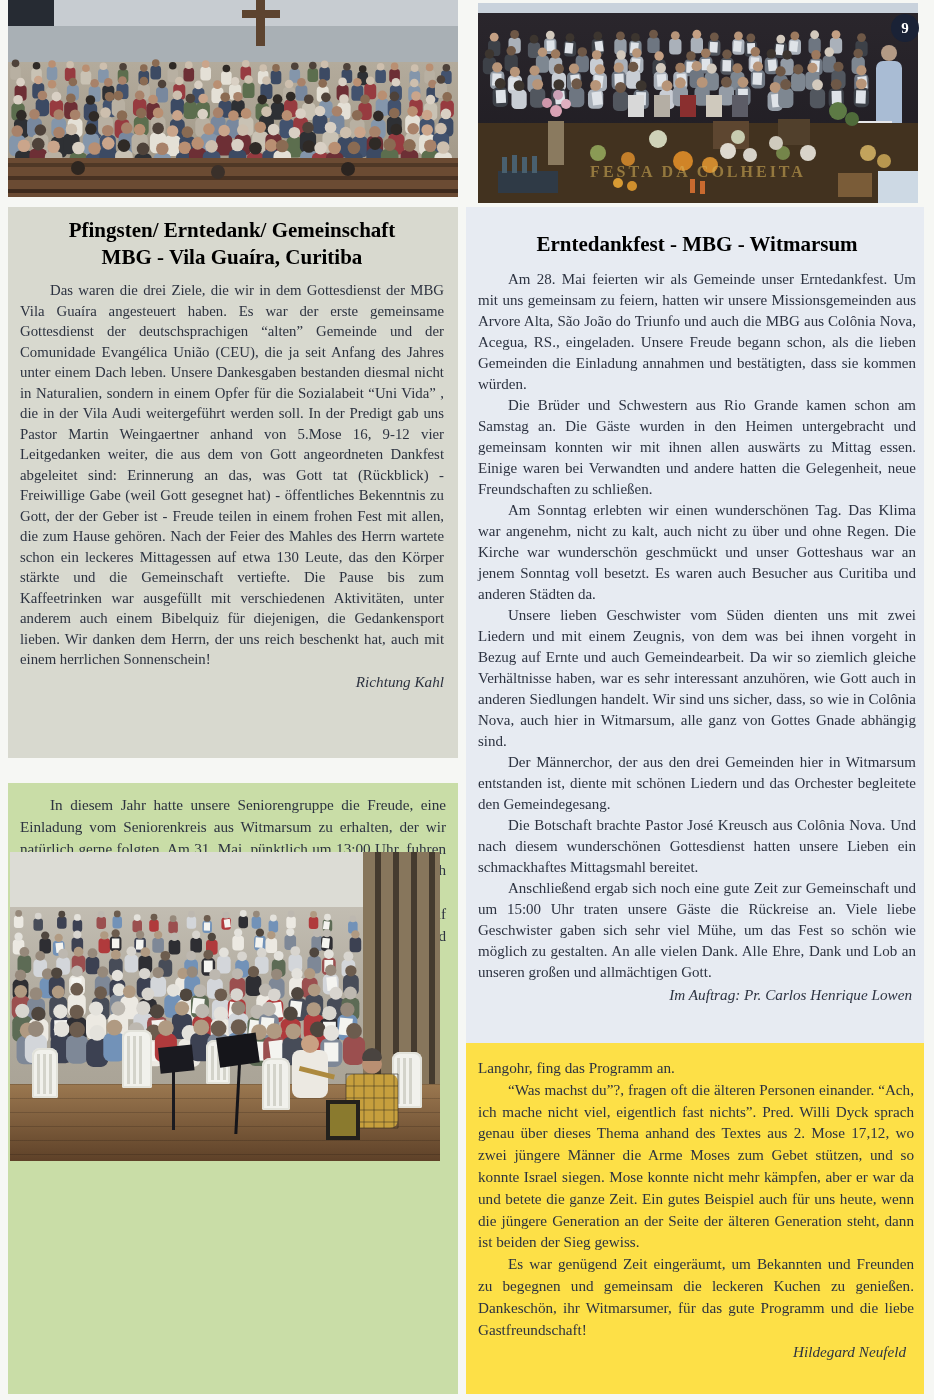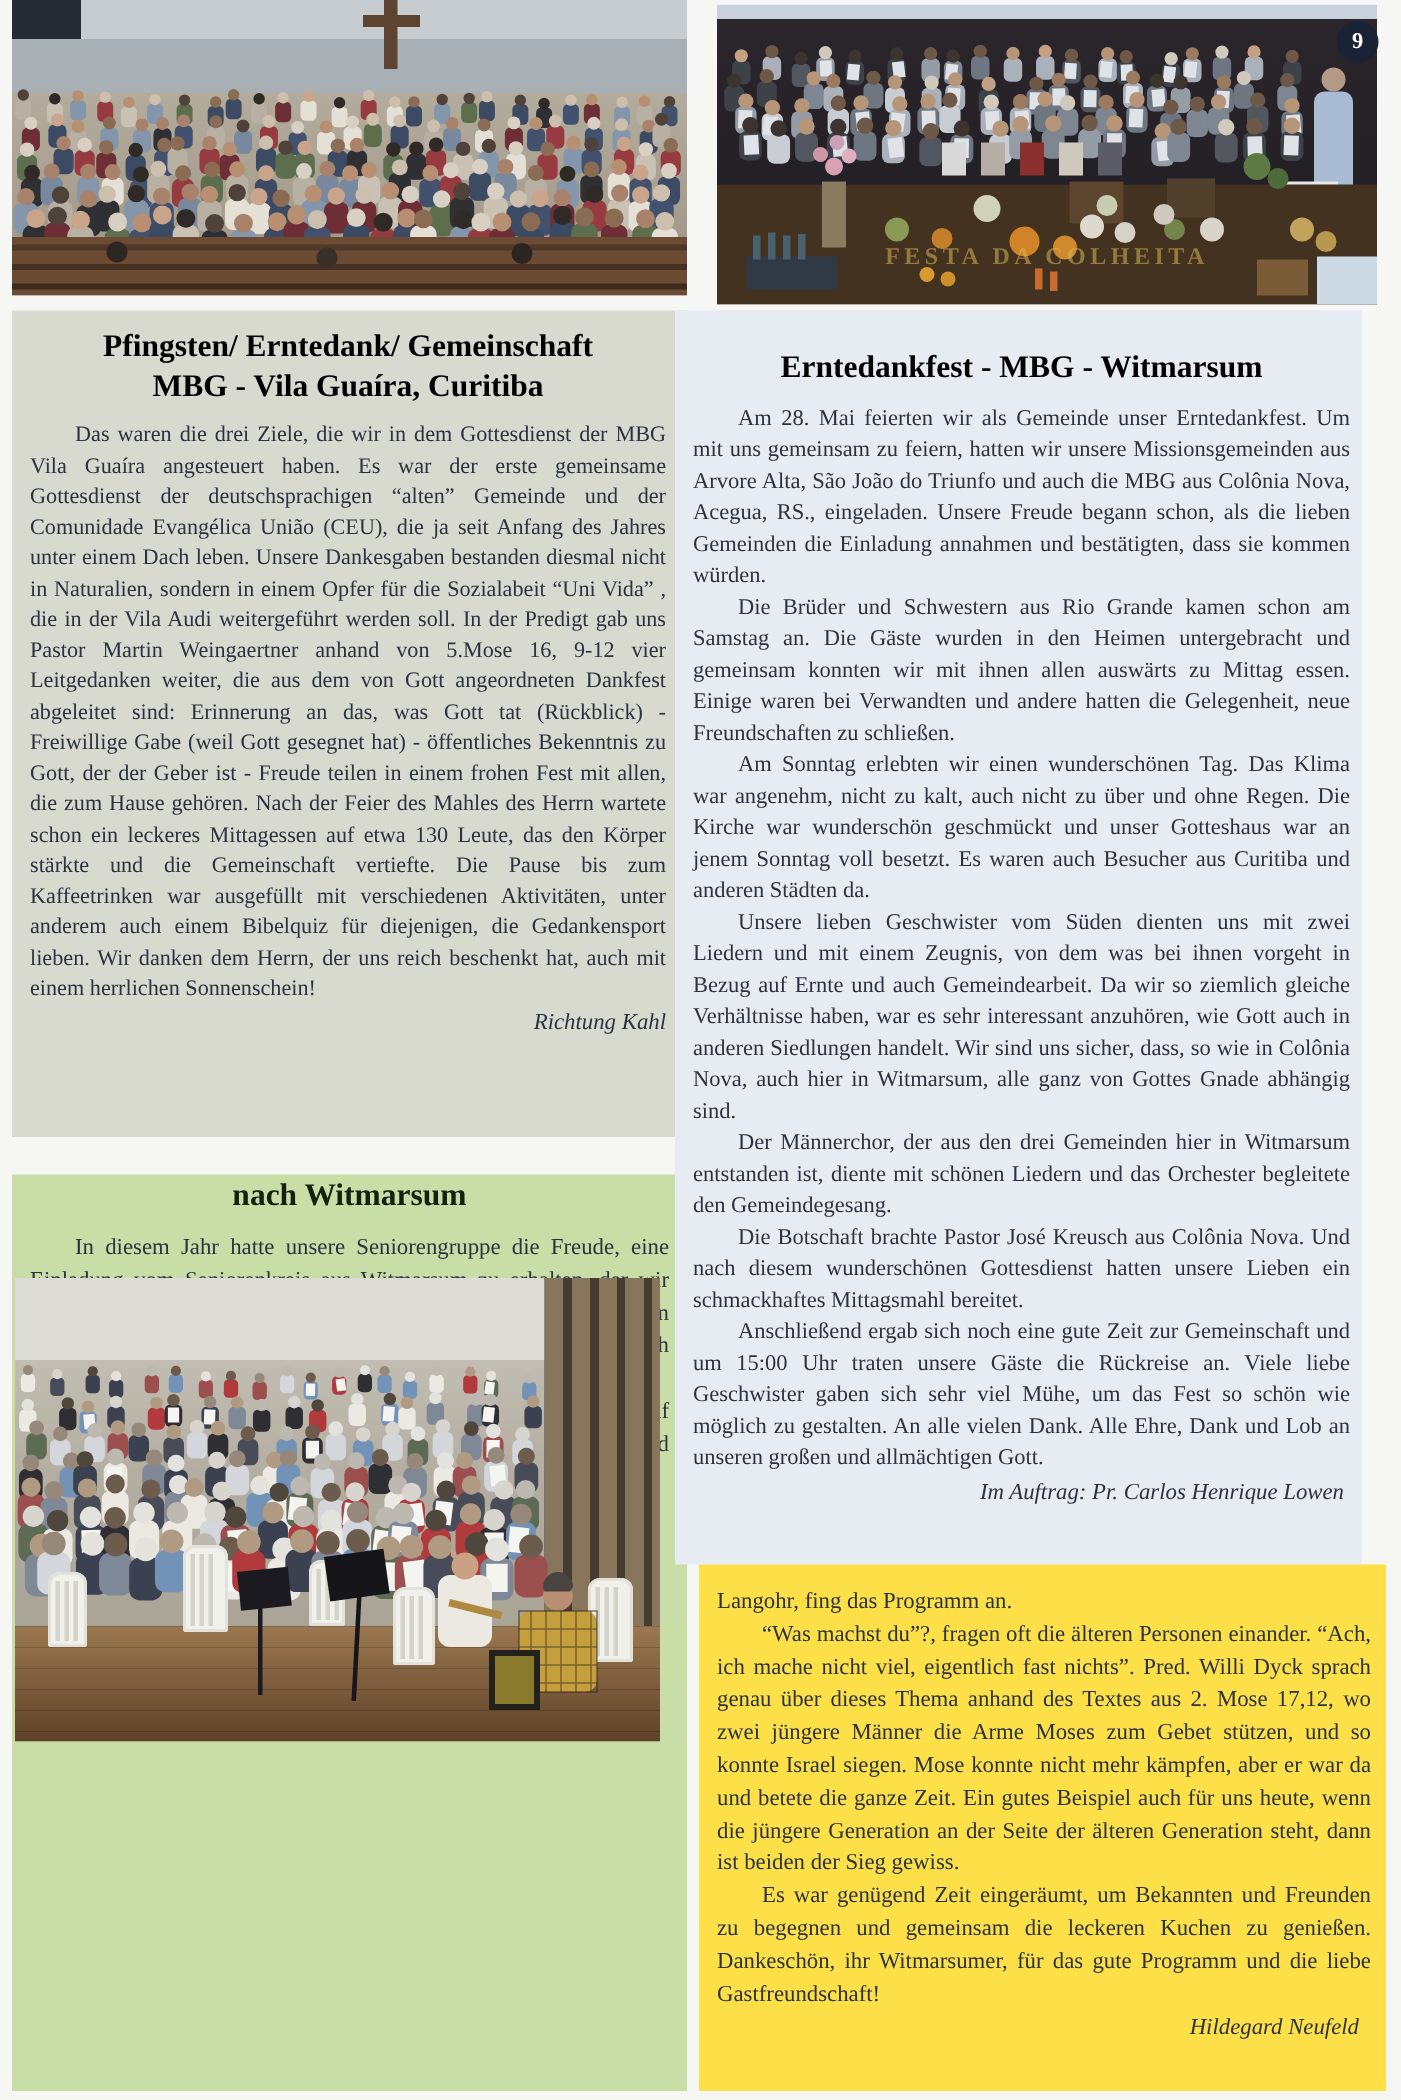--- a/index.html
+++ b/index.html
@@ -623,21 +623,20 @@
   <div class="panel panel-gray" style="left:8px;top:207px;width:450px;height:551px;padding:10px 14px 0 12px;">
     <div class="art-title">Pfingsten/ Erntedank/ Gemeinschaft</div>
     <div class="art-title">MBG - Vila Guaíra, Curitiba</div>
     <div class="body bodyA" style="margin-top:9px;">
       <p>Das waren die drei Ziele, die wir in dem Gottesdienst der MBG Vila Guaíra angesteuert haben. Es war der erste gemeinsame Gottesdienst der deutschsprachigen “alten” Gemeinde und der Comunidade Evangélica União (CEU), die ja seit Anfang des Jahres unter einem Dach leben. Unsere Dankesgaben bestanden diesmal nicht in Naturalien, sondern in einem Opfer für die Sozialabeit “Uni Vida” , die in der Vila Audi weitergeführt werden soll. In der Predigt gab uns Pastor Martin Weingaertner anhand von 5.Mose 16, 9-12 vier Leitgedanken weiter, die aus dem von Gott angeordneten Dankfest abgeleitet sind: Erinnerung an das, was Gott tat (Rückblick) - Freiwillige Gabe (weil Gott gesegnet hat) - öffentliches Bekenntnis zu Gott, der der Geber ist - Freude teilen in einem frohen Fest mit allen, die zum Hause gehören. Nach der Feier des Mahles des Herrn wartete schon ein leckeres Mittagessen auf etwa 130 Leute, das den Körper stärkte und die Gemeinschaft vertiefte. Die Pause bis zum Kaffeetrinken war ausgefüllt mit verschiedenen Aktivitäten, unter anderem auch einem Bibelquiz für diejenigen, die Gedankensport lieben. Wir danken dem Herrn, der uns reich beschenkt hat, auch mit einem herrlichen Sonnenschein!</p>
     </div>
     <div class="sig">Richtung Kahl</div>
   </div>
 
   <div class="panel panel-green" style="left:8px;top:783px;width:450px;height:611px;">
-    <div class="art-title green-title">nach Witmarsum</div>
 
     <div class="photo" style="left:2px;top:69px;width:430px;height:309px;">
       <div class="layer p3-base"></div>
       <div class="layer p3-wall"></div>
       <div class="layer p3-tables"></div>
       <svg width="430" height="309" viewBox="0 0 430 309">
           <rect x="3.8952223823670504" y="63.78987134771422" width="9.52" height="12.24" rx="3.06" fill="#ece9e2"></rect>
           <circle cx="8.65522238236705" cy="61.409871347714216" r="3.4" fill="#96897b"></circle>
           <rect x="23.4338322781095" y="66.45237237226218" width="9.52" height="12.24" rx="3.06" fill="#474c58"></rect>
           <circle cx="28.193832278109497" cy="64.07237237226218" r="3.4" fill="#d8d5cf"></circle>
@@ -968,21 +967,21 @@
         <rect x="320" y="252" width="26" height="32" fill="#8a7a2e"></rect>
       </svg>
     </div>
 
     <div class="body bodyG" style="margin:11px 12px 0 12px;">
       <p>In diesem Jahr hatte unsere Seniorengruppe die Freude, eine Einladung vom Seniorenkreis aus Witmarsum zu erhalten, der wir natürlich gerne folgten. Am 31. Mai, pünktlich um 13:00 Uhr, fuhren 2 Busse der Transisaak Richtung Witmarsum. 68 Reisende ließen sich nicht vom Regen einschüchtern und zeigten auch gute Laune.</p>
       <p>Mit freundlichen Gesichtern und offenen Armen wurden wir auf dem Kirchhof der MG in Witmarsum empfangen. Mit Singen und Flötenmusik, angeleitet von Frau Veronika</p>
     </div>
   </div>
 
-  <div class="panel panel-blue" style="left:450px;top:207px;width:458px;height:836px;padding:24px 8px 0 12px;">
+  <div class="panel panel-blue" style="left:466px;top:207px;width:458px;height:836px;padding:24px 8px 0 12px;">
     <div class="art-title">Erntedankfest - MBG - Witmarsum</div>
     <div class="body bodyC" style="margin-top:11px;">
       <p>Am 28. Mai feierten wir als Gemeinde unser Erntedankfest. Um mit uns gemeinsam zu feiern, hatten wir unsere Missionsgemeinden aus Arvore Alta, São João do Triunfo und auch die MBG aus Colônia Nova, Acegua, RS., eingeladen. Unsere Freude begann schon, als die lieben Gemeinden die Einladung annahmen und bestätigten, dass sie kommen würden.</p>
       <p>Die Brüder und Schwestern aus Rio Grande kamen schon am Samstag an. Die Gäste wurden in den Heimen untergebracht und gemeinsam konnten wir mit ihnen allen auswärts zu Mittag essen. Einige waren bei Verwandten und andere hatten die Gelegenheit, neue Freundschaften zu schließen.</p>
       <p>Am Sonntag erlebten wir einen wunderschönen Tag. Das Klima war angenehm, nicht zu kalt, auch nicht zu über und ohne Regen. Die Kirche war wunderschön geschmückt und unser Gotteshaus war an jenem Sonntag voll besetzt. Es waren auch Besucher aus Curitiba und anderen Städten da.</p>
       <p>Unsere lieben Geschwister vom Süden dienten uns mit zwei Liedern und mit einem Zeugnis, von dem was bei ihnen vorgeht in Bezug auf Ernte und auch Gemeindearbeit. Da wir so ziemlich gleiche Verhältnisse haben, war es sehr interessant anzuhören, wie Gott auch in anderen Siedlungen handelt. Wir sind uns sicher, dass, so wie in Colônia Nova, auch hier in Witmarsum, alle ganz von Gottes Gnade abhängig sind.</p>
       <p>Der Männerchor, der aus den drei Gemeinden hier in Witmarsum entstanden ist, diente mit schönen Liedern und das Orchester begleitete den Gemeindegesang.</p>
       <p>Die Botschaft brachte Pastor José Kreusch aus Colônia Nova. Und nach diesem wunderschönen Gottesdienst hatten unsere Lieben ein schmackhaftes Mittagsmahl bereitet.</p>
       <p>Anschließend ergab sich noch eine gute Zeit zur Gemeinschaft und um 15:00 Uhr traten unsere Gäste die Rückreise an. Viele liebe Geschwister gaben sich sehr viel Mühe, um das Fest so schön wie möglich zu gestalten. An alle vielen Dank. Alle Ehre, Dank und Lob an unseren großen und allmächtigen Gott.</p>
     </div>

